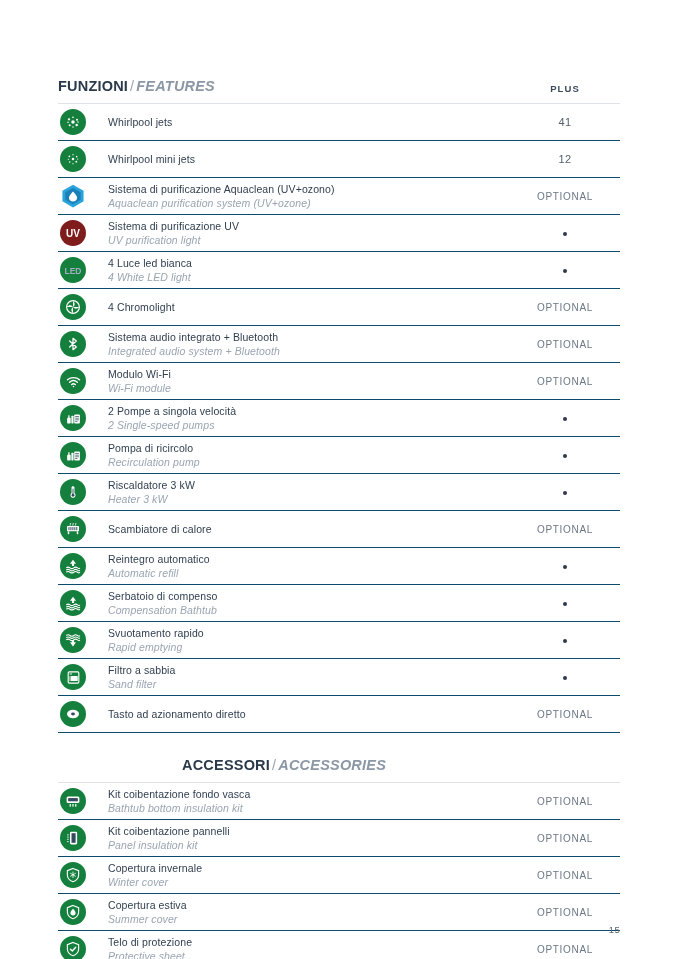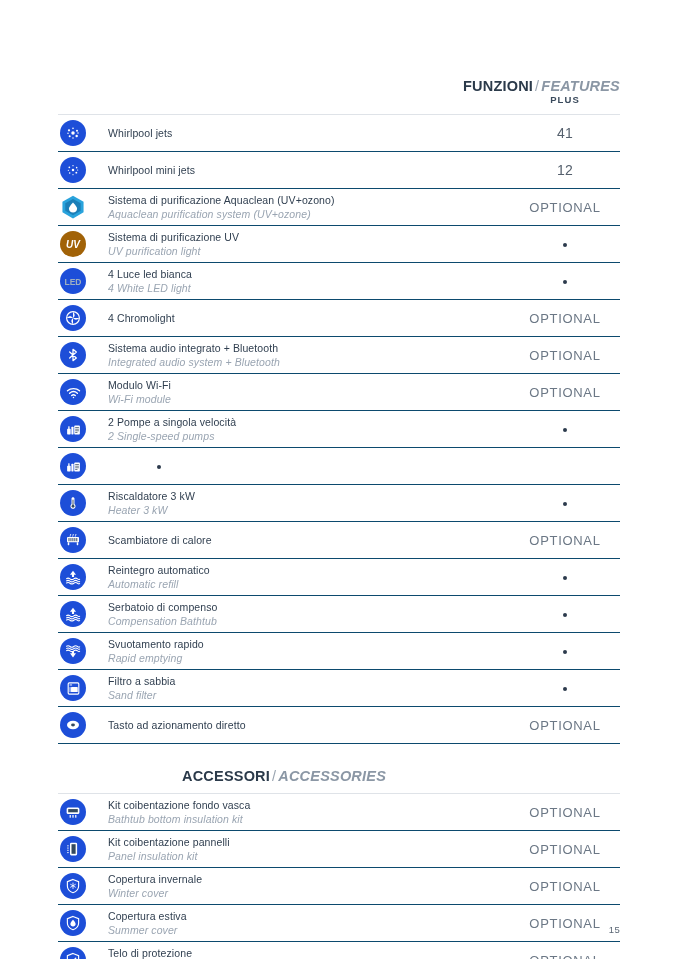--- a/index.html
+++ b/index.html
@@ -22,21 +22,21 @@
     padding: 0 58px;
   }
 
   
   .section-head {
     display: flex;
     align-items: flex-end;
     justify-content: space-between;
     padding-bottom: 9px;
   }
-  .section-head.first { padding-top: 78px; flex-direction: column; }
+  .section-head.first { padding-top: 78px; }
   .section-head.second { padding-top: 24px; justify-content: center; }
 
   .sec-title {
     font-size: 14.5px;
     letter-spacing: .2px;
     white-space: nowrap;
   }
   .sec-title .it {
     font-weight: bold;
     color: #2b3a4a;
@@ -76,29 +76,29 @@
     flex: 0 0 44px;
     display: flex;
     align-items: center;
     justify-content: flex-start;
     padding-left: 2px;
   }
   .icn {
     width: 26px;
     height: 26px;
     border-radius: 50%;
-    background: #1d4ed8;
+    background: #15803d;
     display: flex;
     align-items: center;
     justify-content: center;
     color: #ffffff;
     flex: 0 0 26px;
   }
   .icn svg { display: block; }
-  .icn.blue { background: #a16207; font-style: italic; }
+  .icn.blue { background: #7f1d1d; }
   .icn.hexa {
     background: transparent;
     border-radius: 0;
   }
 
   .label-cell {
     flex: 1 1 auto;
     padding-left: 4px;
     min-width: 0;
   }
@@ -113,26 +113,26 @@
     font-style: italic;
     color: #9aa5b2;
     line-height: 1.35;
     letter-spacing: .1px;
   }
 
   .val-cell {
     width: 110px;
     flex: 0 0 110px;
     text-align: center;
-    font-size: 13px;
+    font-size: 10px;
     letter-spacing: .7px;
     color: #6b7785;
   }
   .val-cell.num {
-    font-size: 14px;
+    font-size: 11px;
     letter-spacing: .3px;
     color: #55606d;
   }
   .dot {
     display: inline-block;
     width: 4.5px;
     height: 4.5px;
     border-radius: 50%;
     background: #2c3a4c;
     vertical-align: middle;
@@ -331,20 +331,24 @@
             <rect x="4.6" y="7.5" width="1.8" height="4"></rect>
             <rect x="9" y="8" width="3" height="11" rx="0.7"></rect>
             <rect x="13" y="6.5" width="8" height="12.5" rx="1.2"></rect>
             <rect x="14.4" y="8.6" width="5.2" height="1" fill="#34495e"></rect>
             <rect x="14.4" y="11" width="5.2" height="1" fill="#34495e"></rect>
             <rect x="14.4" y="13.4" width="5.2" height="1" fill="#34495e"></rect>
             <rect x="14.4" y="15.8" width="3.2" height="1" fill="#34495e"></rect>
           </svg>
         </span>
       </div>
+      <div class="label-cell">
+        <div class="lbl-it">Pompa di ricircolo</div>
+        <div class="lbl-en">Recirculation pump</div>
+      </div>
       <div class="val-cell"><span class="dot"></span></div>
     </div>
 
     <div class="row tall">
       <div class="icon-cell">
         <span class="icn">
           <svg width="16" height="16" viewBox="0 0 24 24" fill="#fff">
             <path d="M12 3.2 C10.7 3.2 9.8 4.1 9.8 5.4 L9.8 13.6 C8.8 14.4 8.2 15.6 8.2 16.9 C8.2 19.1 9.9 20.8 12 20.8 C14.1 20.8 15.8 19.1 15.8 16.9 C15.8 15.6 15.2 14.4 14.2 13.6 L14.2 5.4 C14.2 4.1 13.3 3.2 12 3.2 Z"></path>
             <circle cx="12" cy="16.9" r="2.1" fill="#34495e"></circle>
             <rect x="11.3" y="7" width="1.4" height="8" fill="#34495e"></rect>

